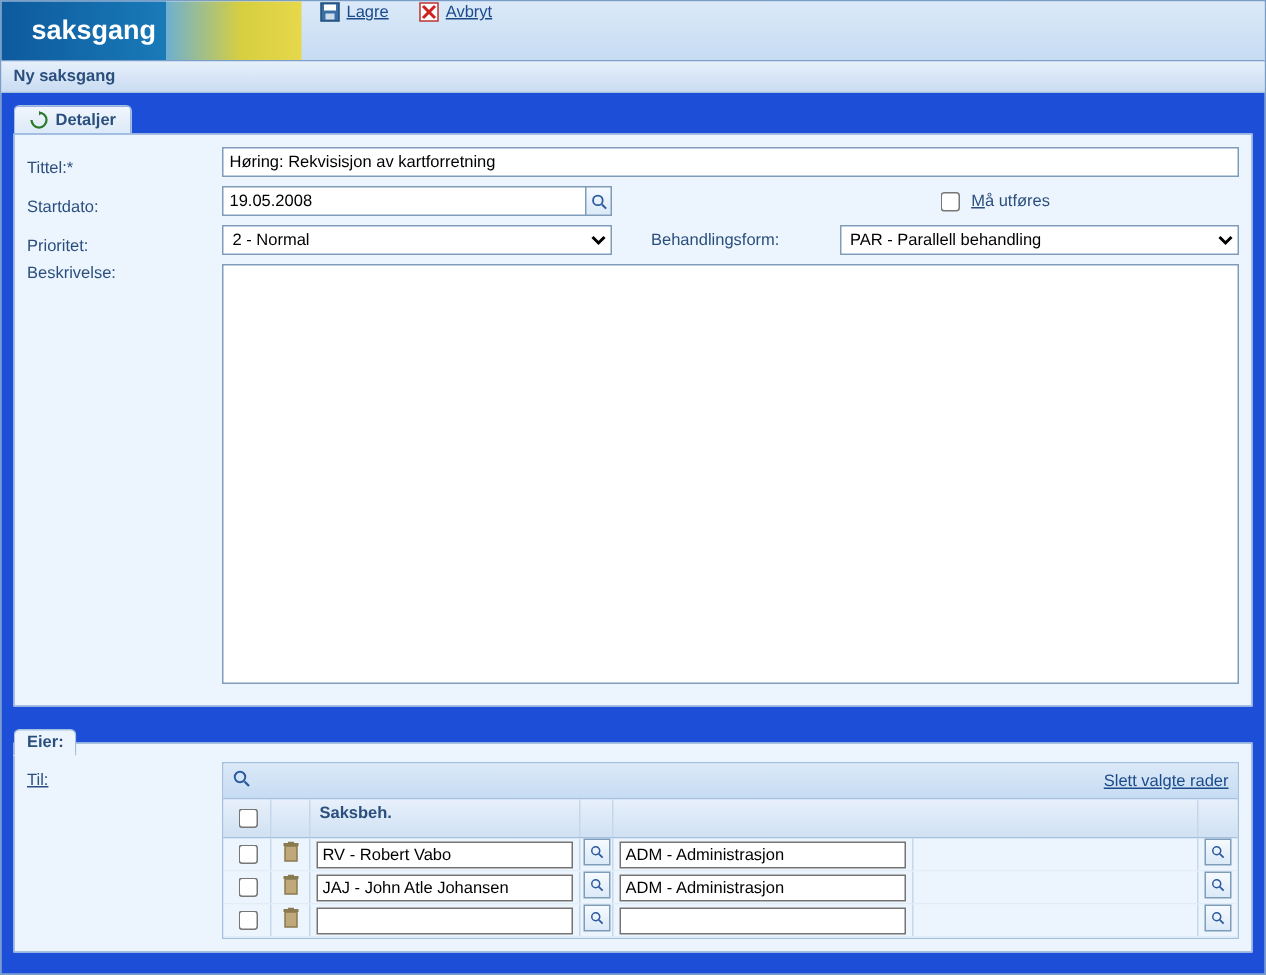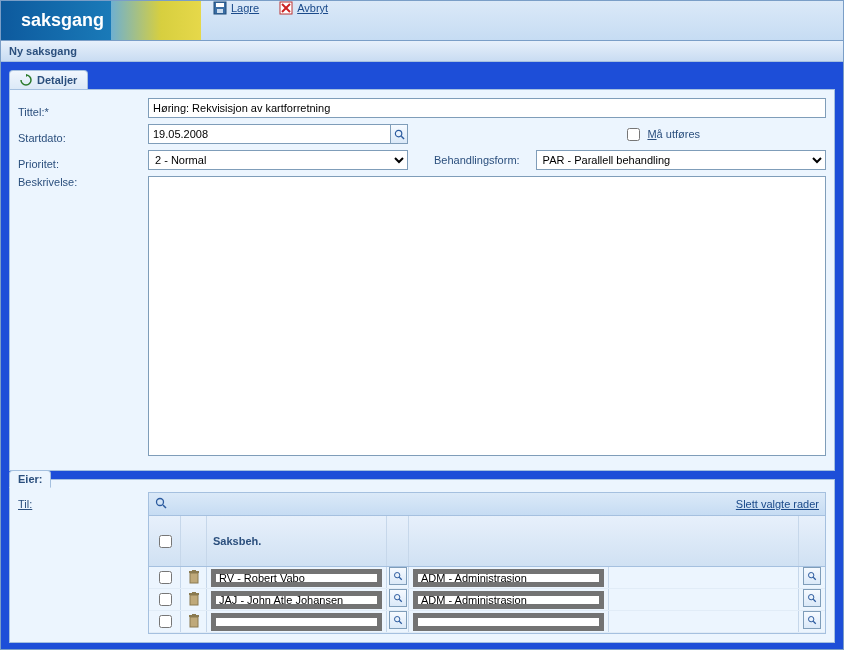--- a/index.html
+++ b/index.html
@@ -118,21 +118,21 @@
   }
   .lookup-btn svg { width: 11px; height: 11px; }
   .select {
     height: 20px;
     border: 1px solid #7f9db9;
     background: #fff;
     font: inherit;
     padding: 1px 2px;
   }
   .select-prio { width: 260px; }
-  .select-beh { width: 260px; }
+  .select-beh { width: 260px; margin-left: 24px; }
   .midlabel { color: #2b4f7d; margin: 0 10px 0 20px; white-space: nowrap; }
   .checkbox-wrap { display: flex; align-items: center; gap: 4px; color: #2b4f7d; }
   .textarea {
     width: 100%;
     height: 280px;
     border: 1px solid #7f9db9;
     background: #fff;
     font: inherit;
     padding: 4px;
     resize: none;
@@ -172,39 +172,39 @@
   .link-btn { color: #1a4a8a; text-decoration: underline; cursor: pointer; }
   .grid-header {
     display: flex;
     background: linear-gradient(#e7f0fb, #d0e1f3);
     border-bottom: 1px solid #a5c0df;
     font-weight: bold;
     color: #2b4f7d;
   }
   .col-chk { width: 32px; display:flex; align-items:center; justify-content:center; border-right: 1px solid #c6d7ea; padding: 3px 0;}
   .col-del { width: 26px; display:flex; align-items:center; justify-content:center; border-right: 1px solid #c6d7ea; padding: 3px 0;}
-  .col-saks { width: 180px; padding: 19px 6px; border-right: 1px solid #c6d7ea;}
+  .col-saks { width: 180px; padding: 3px 6px; border-right: 1px solid #c6d7ea;}
   .col-look1 { width: 22px; border-right: 1px solid #c6d7ea;}
   .col-adm { width: 200px; padding: 3px 6px; border-right: 1px solid #c6d7ea;}
   .col-spacer { flex: 1; border-right: 1px solid #c6d7ea;}
   .col-look2 { width: 26px; }
   .grid-row {
     display: flex;
     align-items: center;
     border-bottom: 1px solid #e1ecf7;
     background: #ecf5fe;
     height: 22px;
   }
   .grid-row .col-chk, .grid-row .col-del, .grid-row .col-look1, .grid-row .col-look2, .grid-row .col-spacer {
     height: 100%;
   }
   .grid-row .cell-input {
     width: 100%;
     height: 18px;
-    border: 5px solid #737373;
+    border: 1px solid #737373;
     background: #fff;
     font: inherit;
     padding: 1px 3px;
   }
   .grid-row .col-saks, .grid-row .col-adm {
     padding: 2px 4px;
     height: 100%;
     display: flex;
     align-items: center;
   }

